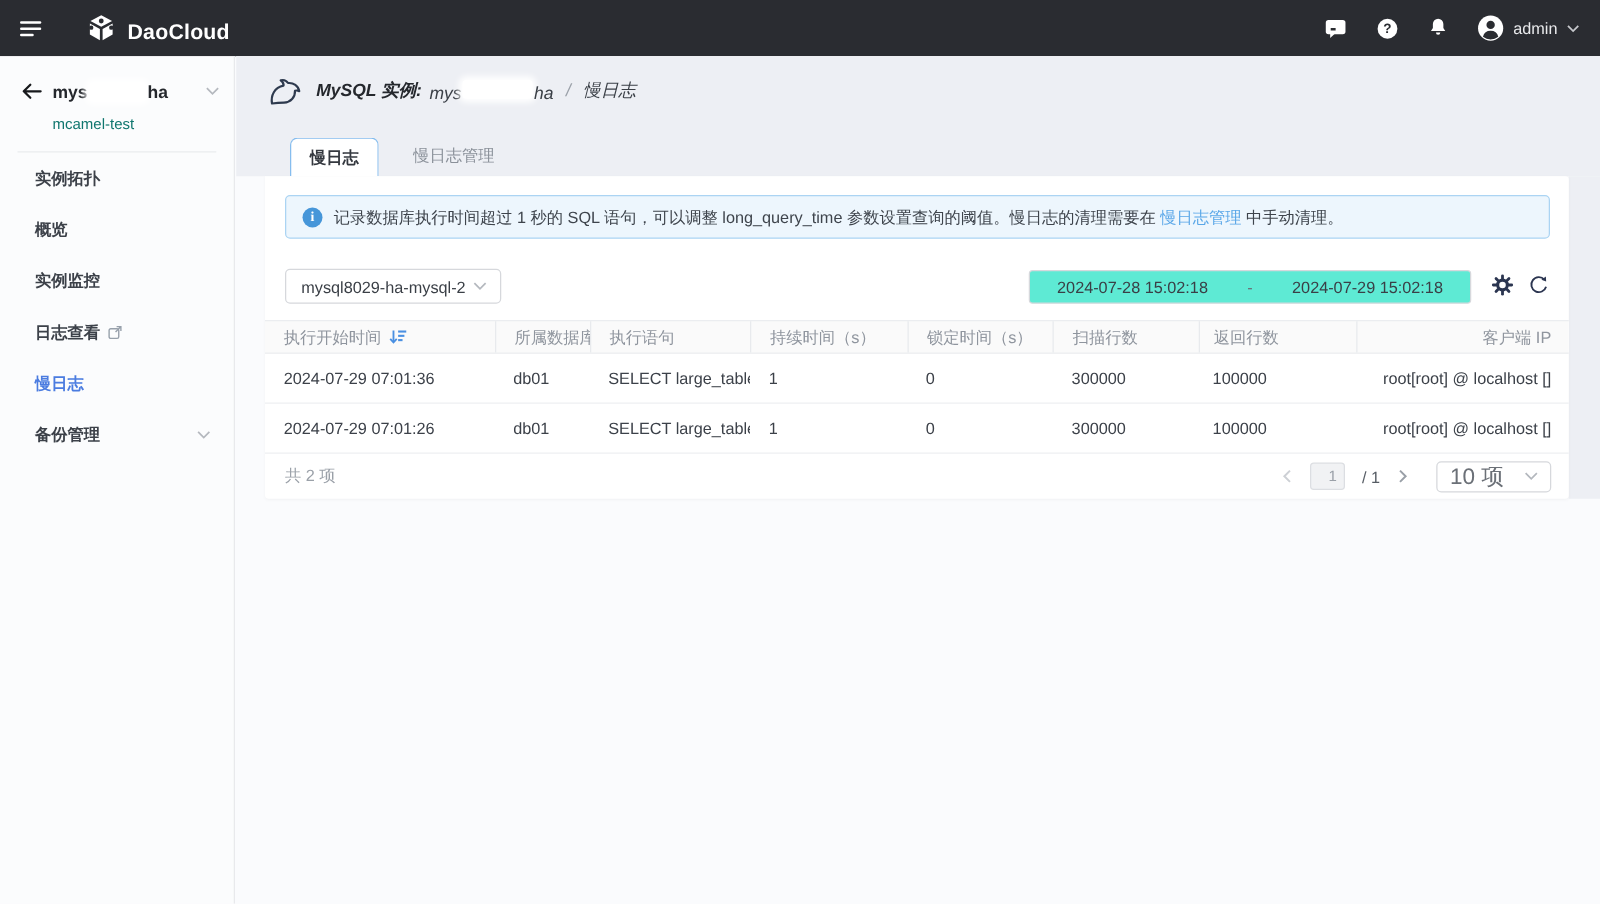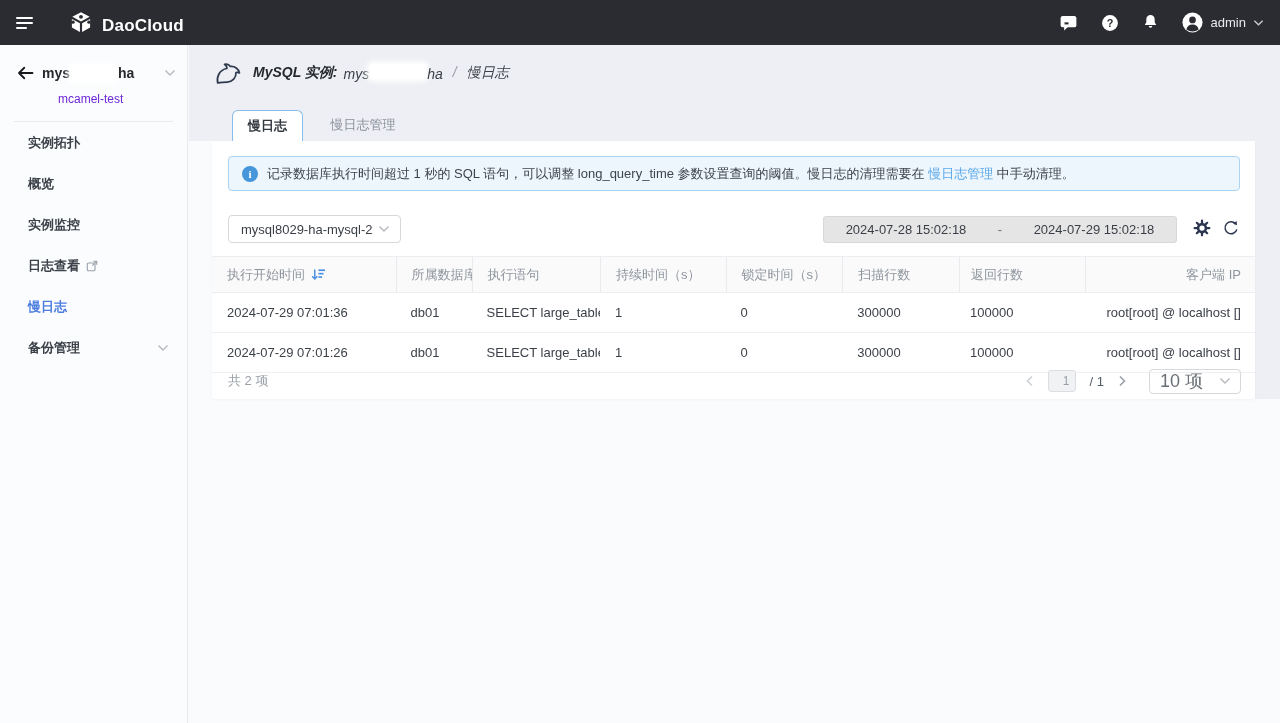--- a/index.html
+++ b/index.html
@@ -17,21 +17,21 @@
   .tb-icon { display:flex; align-items:center; cursor:pointer; }
   .admin-wrap { display:flex; align-items:center; gap:7px; cursor:pointer; }
   .admin-name { color:#e9eaec; font-size:13px; }
 
   
   .sidebar { position:absolute; left:0; top:45px; width:188px; bottom:0; background:#fbfcfd; border-right:1px solid #e8e9ec; }
   .side-top { position:relative; height:77px; }
   .side-head { position:absolute; left:16px; top:20px; width:160px; display:flex; align-items:center; gap:8px; }
   .inst-name { font-size:14px; font-weight:bold; color:#25282d; display:flex; align-items:center; }
   .redact { display:inline-block; width:46px; height:15px; background:#fff; border-radius:3px; box-shadow:0 0 5px 3px rgba(255,255,255,.96); margin:0 1px; }
-  .side-project { position:absolute; left:42px; top:47px; font-size:12px; color:#6d28d9;margin-left:16px; }
+  .side-project { position:absolute; left:42px; top:47px; font-size:12px; color:#0f766e; }
   .side-divider { position:absolute; left:14px; right:14px; bottom:0; border-bottom:1px solid #eaebee; }
   .menu { list-style:none; }
   .menu li { height:41px; line-height:41px; padding-left:28px; font-size:13px; font-weight:bold; color:#3c4149; cursor:pointer; display:flex; align-items:center; gap:6px; }
   .menu li.active { color:#4b7ce0; }
   .menu li .spacer { flex:1; }
   .menu li .chev { margin-right:18px; }
 
   
   .main { position:absolute; left:189px; top:45px; right:0; bottom:0; background:#fafbfd; }
   .band { position:absolute; left:0; top:0; right:0; height:96px; background:#edeff4; }
@@ -48,31 +48,31 @@
   .tab.inactive { width:120px; color:#8a9099; }
 
   .card { position:absolute; left:23px; top:96px; width:1043px; height:258px; background:#fff; border-radius:0 3px 3px 3px; box-shadow:0 1px 3px rgba(0,0,0,.04); z-index:2; }
 
   .banner { position:absolute; left:16px; top:15px; width:1012px; height:35px; background:#edf6fd; border:1px solid #abd4f3; border-radius:4px; display:flex; align-items:center; padding:0 13px; gap:9px; font-size:13px; color:#3e444c; }
   .info-badge { width:16px; height:16px; border-radius:50%; background:#4696d9; color:#fff; font-size:11px; font-weight:bold; line-height:16px; text-align:center; flex:0 0 16px; font-family:"Liberation Serif",serif; }
   .banner a { color:#5aa7e8; text-decoration:none; }
 
   .pod-select { position:absolute; left:16px; top:74px; width:173px; height:28px; border:1px solid #d6d8dc; border-radius:4px; background:#fff; display:flex; align-items:center; padding:0 10px 0 12px; font-size:13px; color:#3a3f46; cursor:pointer; }
   .pod-select .lbl { flex:1; }
-  .date-range { position:absolute; right:78px; top:75px; width:354px; height:27px; border:1px solid #d6d8dc; border-radius:3px; background:#e5e5e5; display:flex; align-items:center; font-size:13px; color:#3a3f46; }
+  .date-range { position:absolute; right:78px; top:75px; width:354px; height:27px; border:1px solid #d6d8dc; border-radius:3px; background:#5eead4; display:flex; align-items:center; font-size:13px; color:#3a3f46; }
   .date-range span { text-align:center; }
   .date-range .d { flex:1; cursor:text; }
   .date-range .sep { width:24px; color:#6b7077; }
   .icon-btn { position:absolute; top:78px; cursor:pointer; display:flex; }
   .icon-gear { right:44px; } .icon-refresh { right:15px; }
 
   
   .tbl { position:absolute; left:0; top:115px; width:1043px; font-size:13px; }
   .tr { display:flex; }
-  .thead { background:#fafafa; border-top:1px solid #ebedf0; border-bottom:1px solid #ebedf0; color:#8f959e; height:37px; }
+  .thead { background:#fafafa; border-top:1px solid #ebedf0; border-bottom:1px solid #ebedf0; color:#8f959e; height:27px; }
   .thead .td { border-left:1px solid #e8eaed; display:flex; align-items:center; gap:6px; }
   .thead .td:first-child { border-left:none; }
   .tbody .tr { height:40px; border-bottom:1px solid #eef0f2; color:#3c4149; }
   .td { padding-left:15px; display:flex; align-items:center; overflow:hidden; white-space:nowrap; }
   .c0{width:160px;} .c1{width:78px;margin-left:28px;} .c2{width:132px;} .c3{width:129px;}
   .c4{width:120px;} .c5{width:120px;} .c6{width:130px;padding-left:11px;} .c7{width:174px; justify-content:flex-end; padding-right:14px;}
   .sort-ico { cursor:pointer; display:flex; }
 
   
   .tfoot { position:absolute; left:0; top:222px; width:1043px; height:36px; display:flex; align-items:center; padding:0 14px 0 16px; font-size:13px; }

